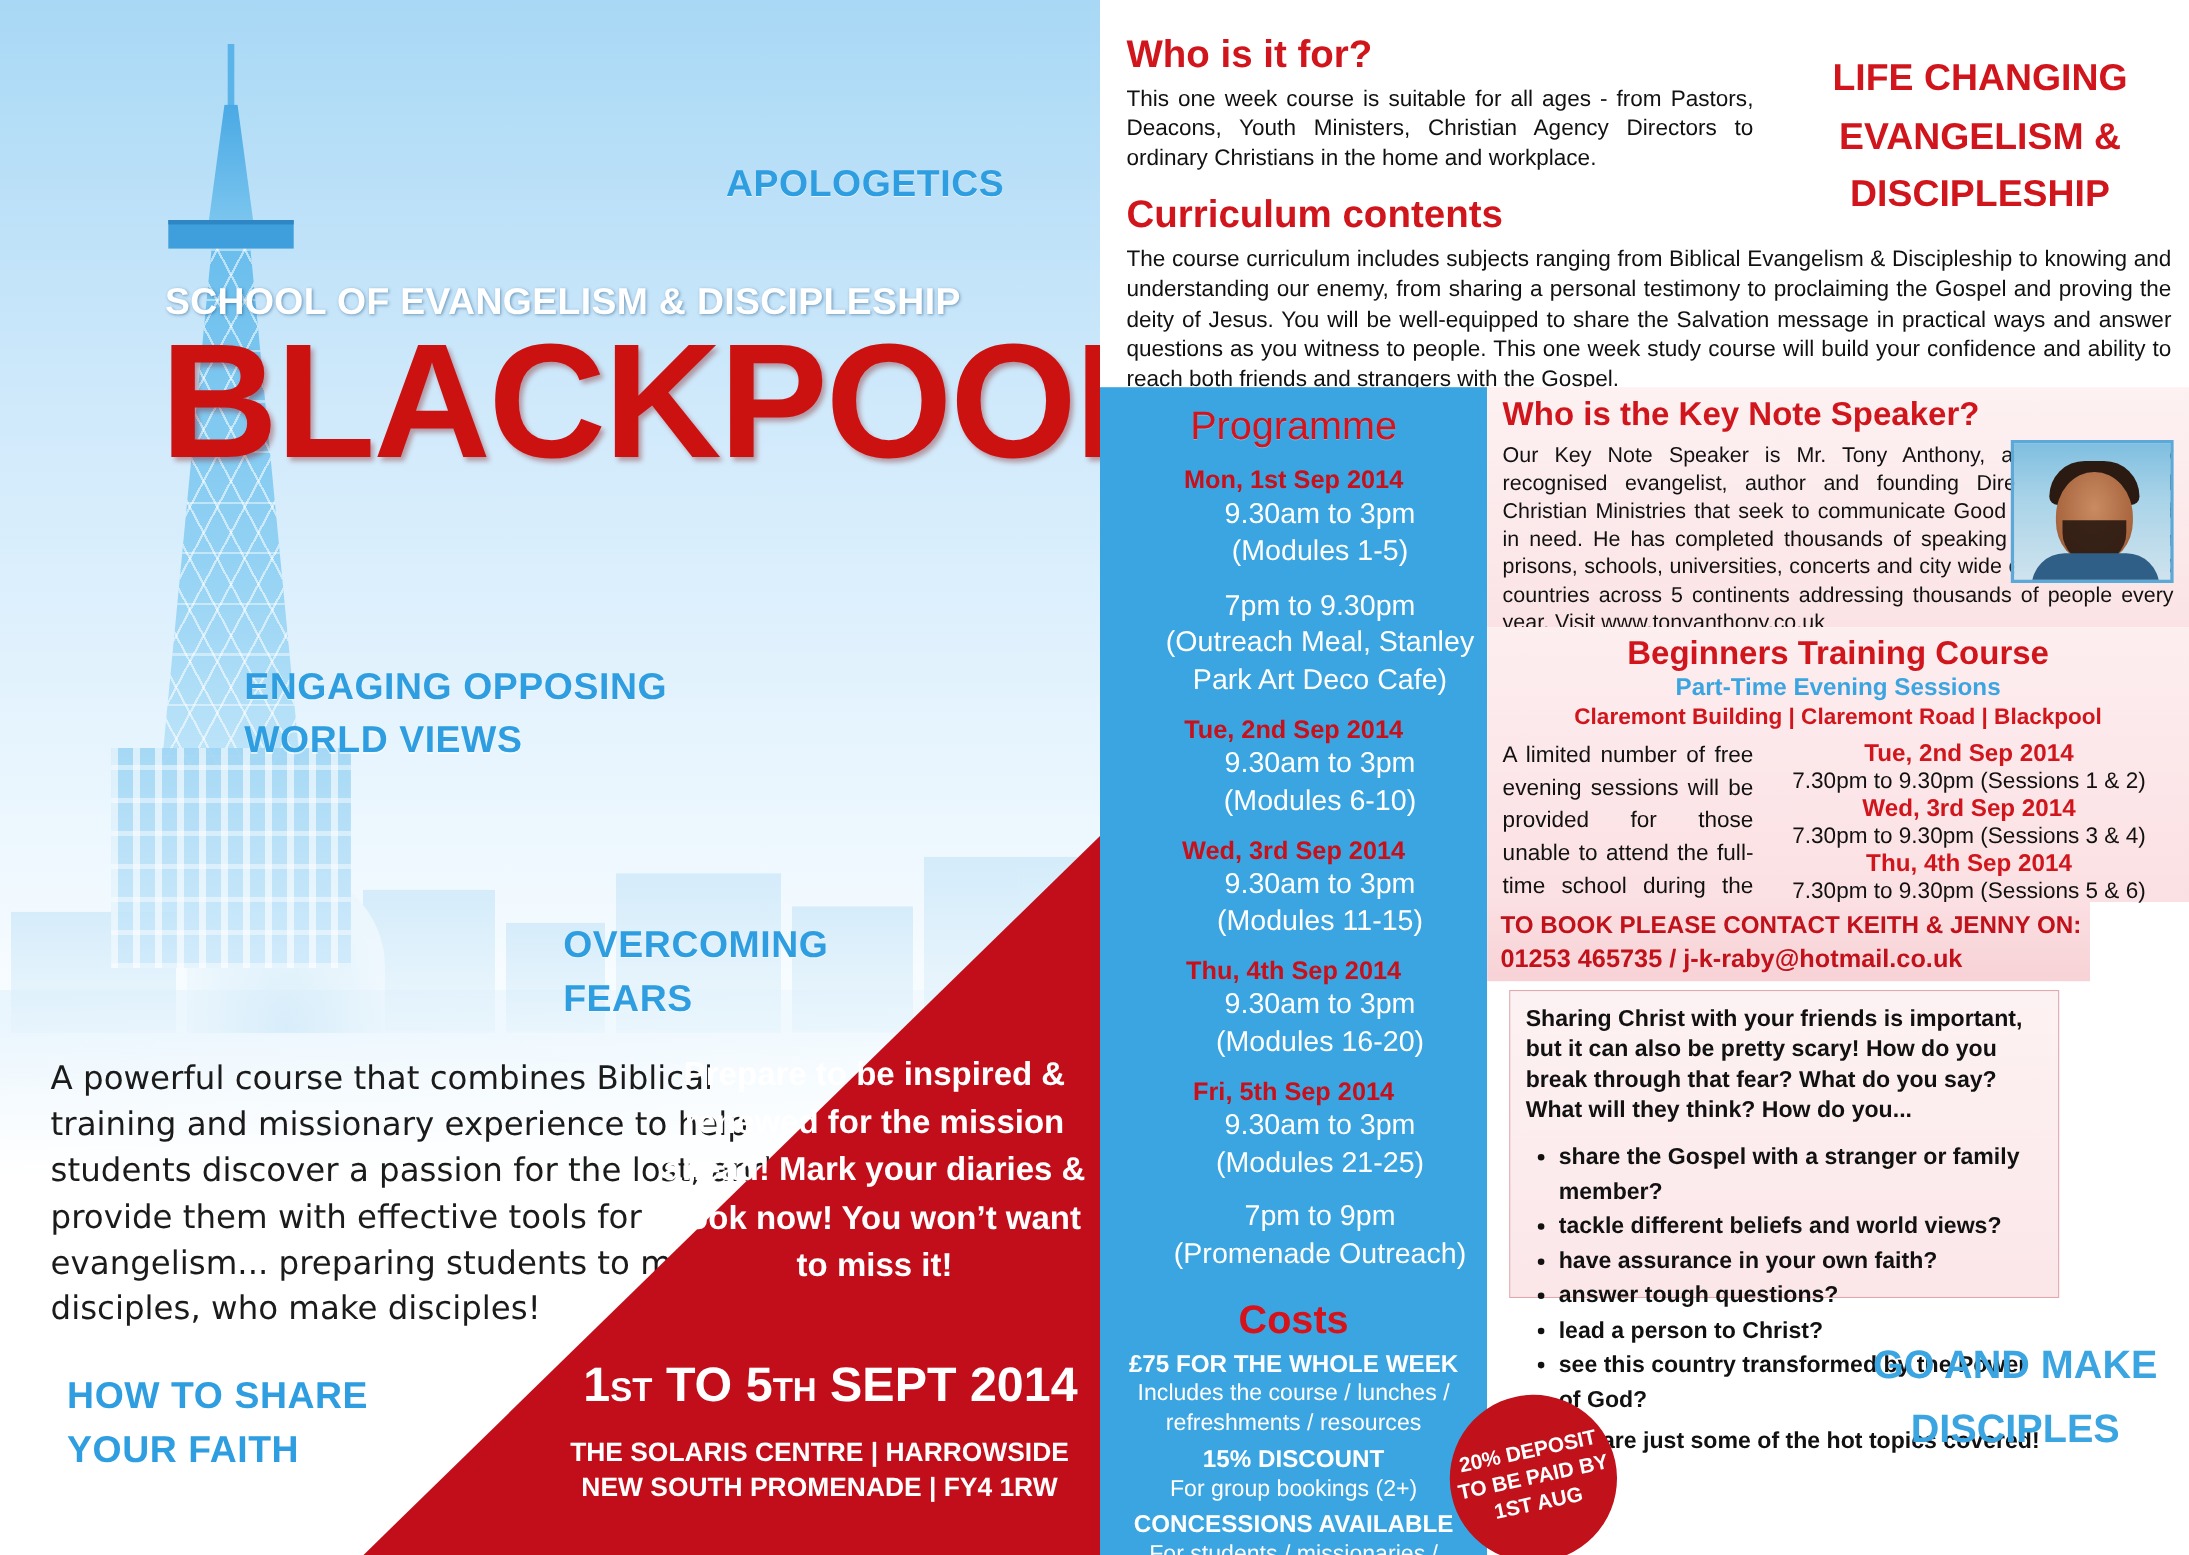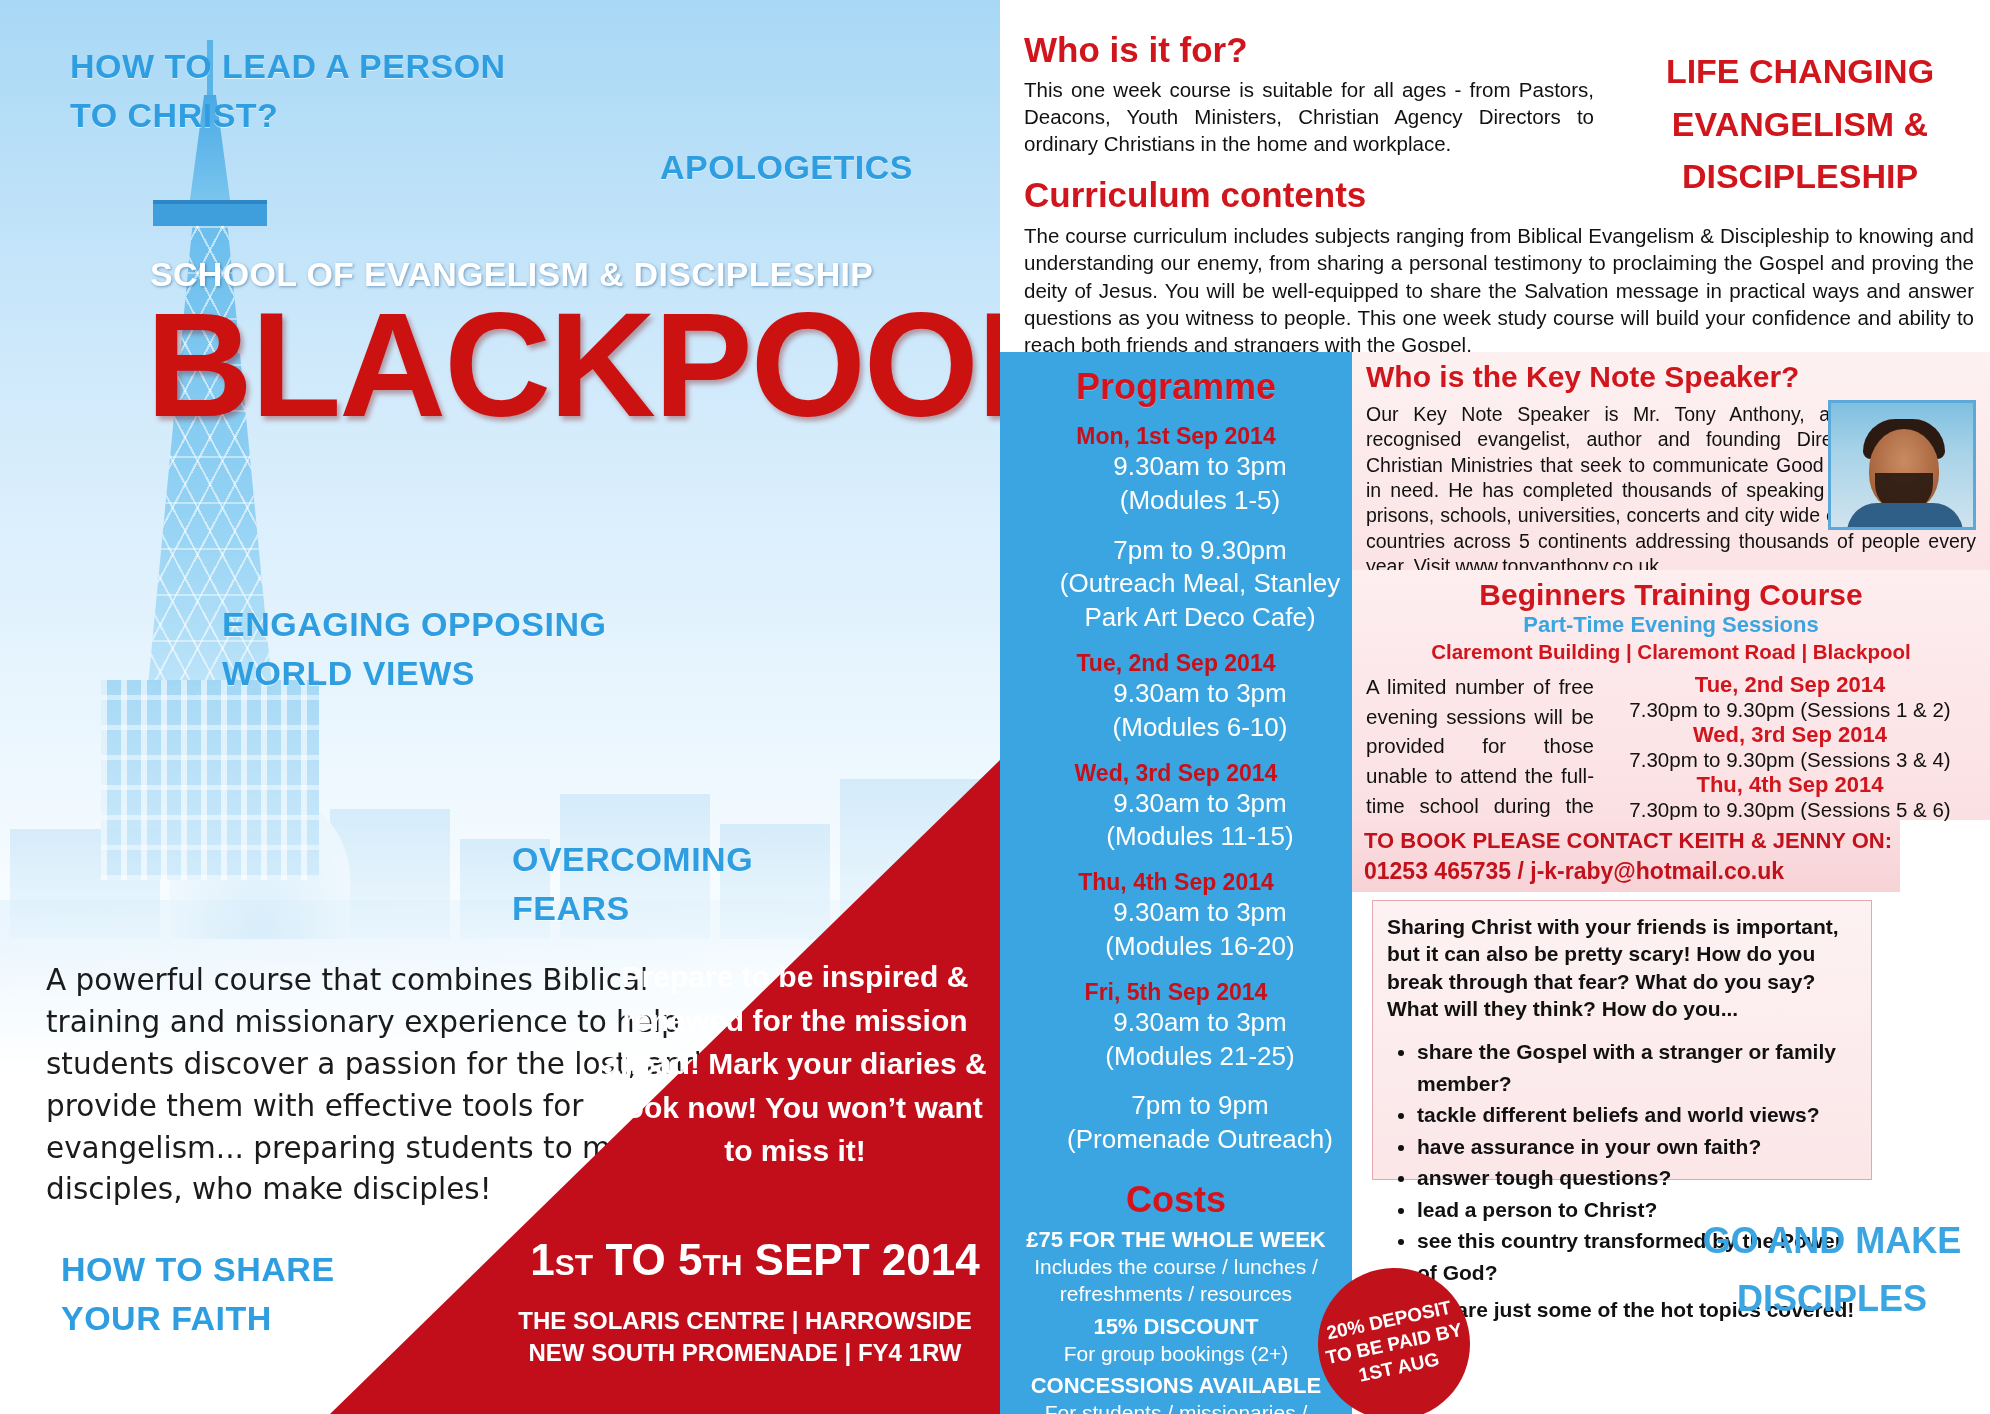--- a/index.html
+++ b/index.html
@@ -153,21 +153,21 @@
     position:absolute; left:24px; top:222px; width:950px;
     font-size:20.5px; line-height:1.33; text-align:justify; color:#111;
   }
 
   
   .prog-col {
     position:absolute; left:0; top:352px; width:352px; height:1062px;
     background:#3aa5e0;
     color:#fff; text-align:center;
   }
-  .prog-title { margin-top:14px; font-size:36px; font-weight:bold; color:#d6121b;
+  .prog-title { margin-top:14px; font-size:36px; font-weight:normal; color:#d6121b;
                 text-shadow:0 1px 0 rgba(255,255,255,.25); }
   .day { margin-top:15px; font-size:23px; font-weight:bold; color:#c7101a; }
   .sess { font-size:26px; line-height:1.3; color:#ffffff;padding-left:48px; }
   .costs-title { margin-top:22px; font-size:36px; font-weight:bold; color:#d6121b; }
   .cost-head { font-size:22px; font-weight:bold; margin-top:6px; }
   .cost-sub { font-size:21px; line-height:1.3; }
 
   
   .rc { position:absolute; left:352px; top:352px; width:638px; height:1062px; background:#fff; }
 
@@ -273,22 +273,20 @@
       <div class="top"></div>
       <div class="deck"></div>
       <div class="body"></div>
       <div class="lattice"></div>
       <div class="base"></div>
       <div class="base-windows"></div>
     </div>
 
     <div class="water"></div>
 
-    <div class="l-text blue-head" id="how-lead" style="white-space:pre-line">HOW TO LEAD A PERSON
-   TO CHRIST?</div>
 
     <div class="l-text blue-head" id="apologetics">APOLOGETICS</div>
 
     <div class="l-text" id="school-of">SCHOOL OF EVANGELISM &amp; DISCIPLESHIP</div>
 
     <div class="l-text" id="blackpool">BLACKPOOL</div>
 
     <div class="l-text blue-head" id="engaging" style="white-space:pre-line">ENGAGING OPPOSING
 WORLD VIEWS</div>
 

